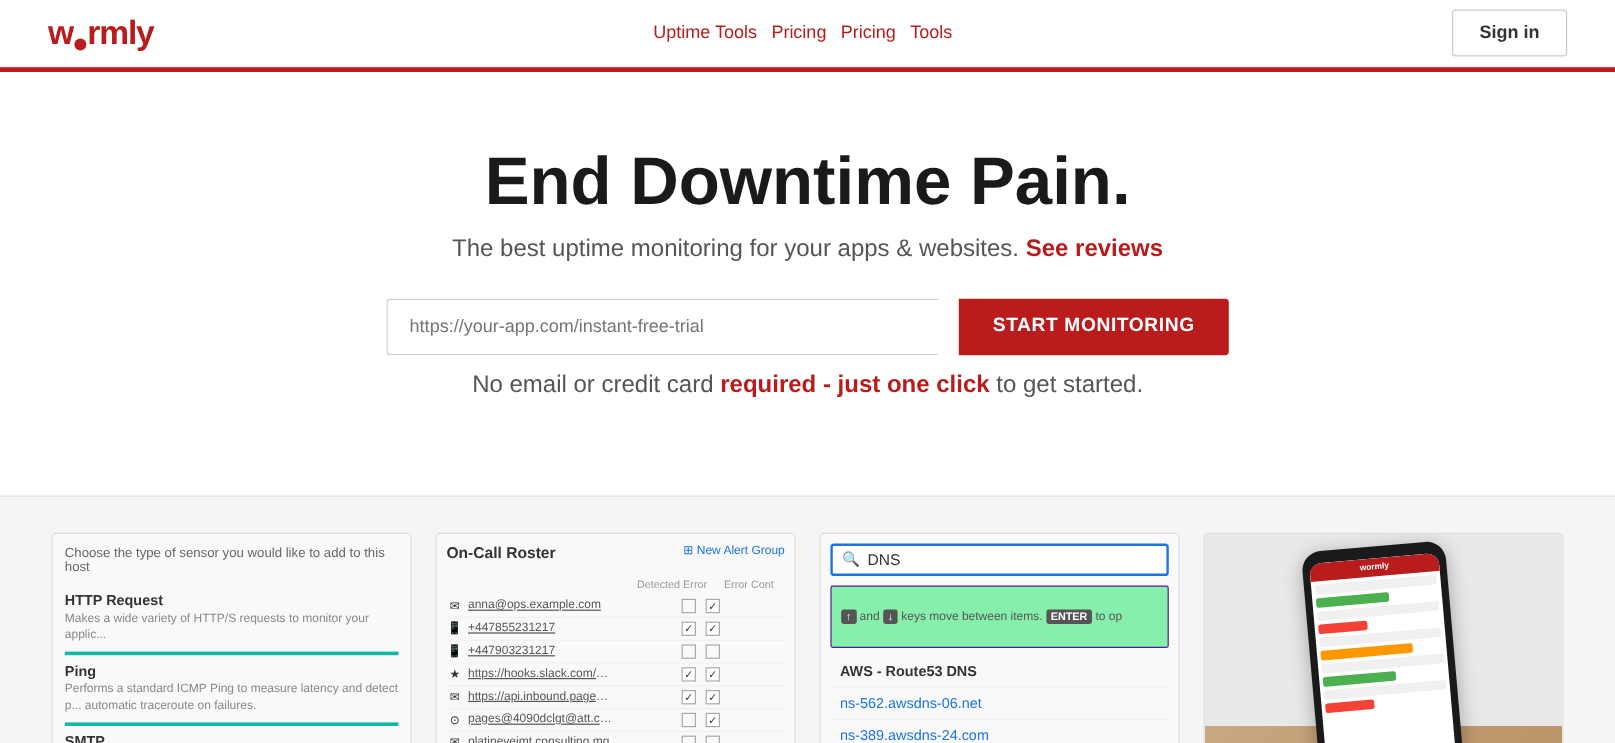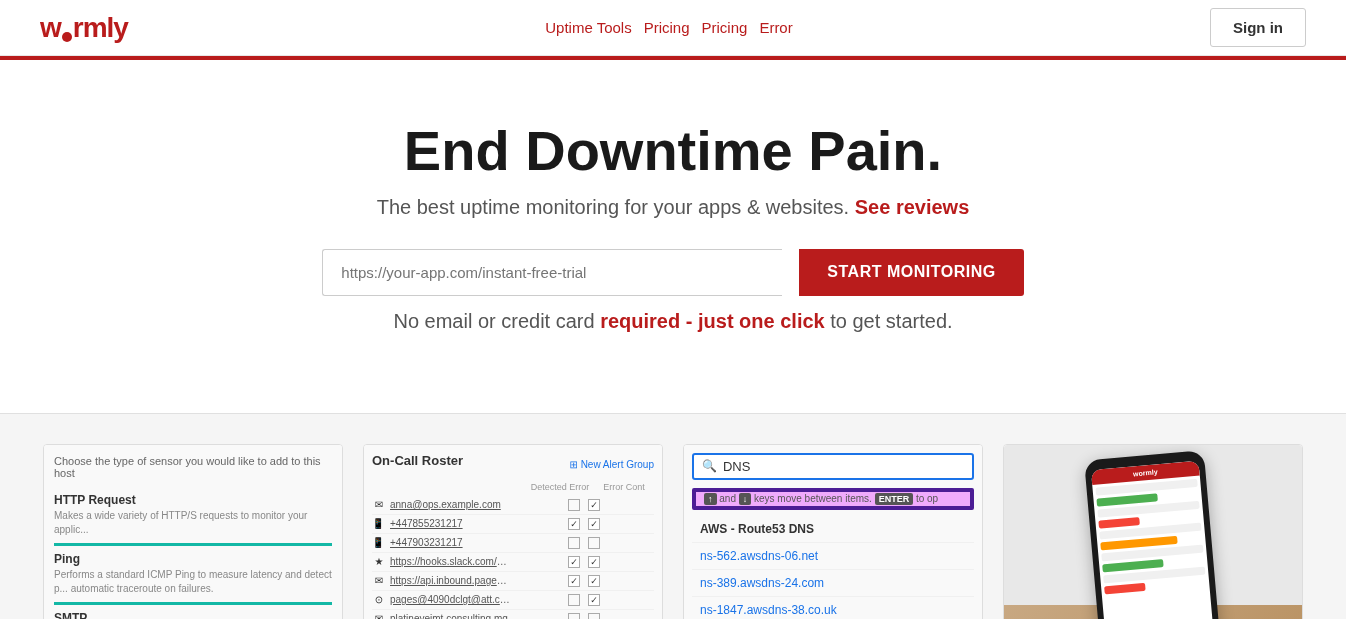--- a/index.html
+++ b/index.html
@@ -221,23 +221,23 @@
       align-items: center;
       border: 2px solid #1a73e8;
       border-radius: 3px;
       padding: 4px 8px;
       margin-bottom: 8px;
       background: #fff;
     }
     .search-icon-sm { font-size: 12px; color: #999; margin-right: 6px; }
     .search-text { font-size: 13px; color: #333; font-weight: 500; }
     .hint-bar {
-      background: #f0abfc;
-      border: 4px solid #4c1d95;
-      padding: 1px 8px;
+      background: #86efac;
+      border: 1px solid #4c1d95;
+      padding: 19px 8px;
       font-size: 10px;
       color: #555;
       margin-bottom: 6px;
       border-radius: 2px;
     }
     .hint-key {
       display: inline-block;
       background: #555;
       color: #fff;
       padding: 1px 4px;
@@ -311,21 +311,21 @@
 <body>
 
 <nav class="navbar">
   <a class="logo" href="#">
     w<span class="logo-dot"></span>rmly
   </a>
   <ul class="nav-links">
     <li><a href="#">Uptime Tools</a></li>
     <li><a href="#">Pricing</a></li>
     <li><a href="#">Pricing</a></li>
-    <li><a href="#">Error</a></li>
+    <li><a href="#">Tools</a></li>
   </ul>
   <div class="nav-right">
     <button class="btn-sign-in">Sign in</button>
   </div>
 </nav>
 
 <div class="divider-line"></div>
 
 <section class="hero">
   <h1>End Downtime Pain.</h1>
@@ -363,21 +363,21 @@
           </div>
 
         </div>
       </div>
 
     </div>
 
     <div class="feature-card">
       <div class="feature-card-image">
         <div class="card2-content">
-          <div style="display:flex;justify-content:space-between;align-items:center;margin-bottom:6px;">
+          <div style="display:flex;justify-content:space-between;align-items:flex-start;margin-bottom:6px;">
             <div class="card2-title">On-Call Roster</div>
             <div style="font-size:10px;color:#1a73e8;cursor:pointer;">
               <span>⊞</span>
               <span>New Alert Group</span>
             </div>
           </div>
           <div class="card2-header-row">
             <div style="font-size:9px;color:#999;width:60px;text-align:center;">Detected Error</div>
             <div style="font-size:9px;color:#999;width:60px;text-align:center;">Error Cont</div>
           </div>

